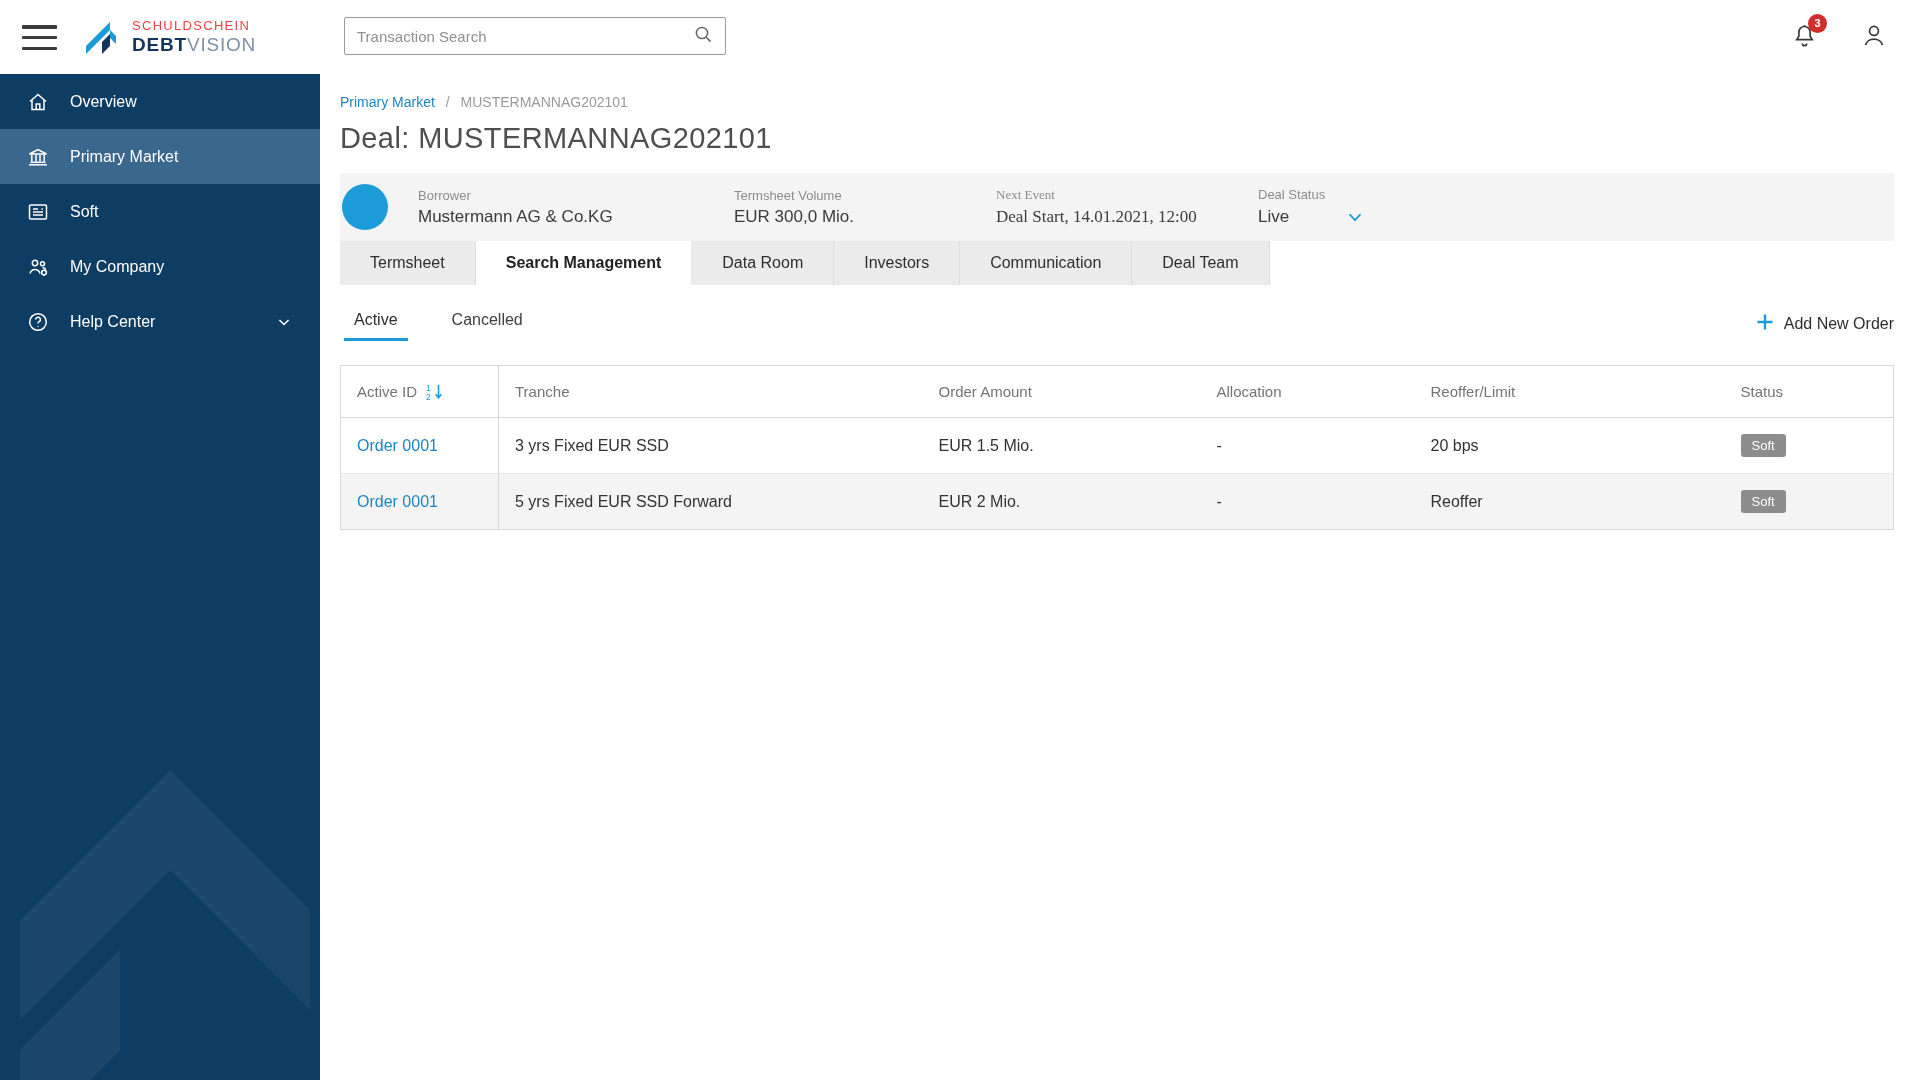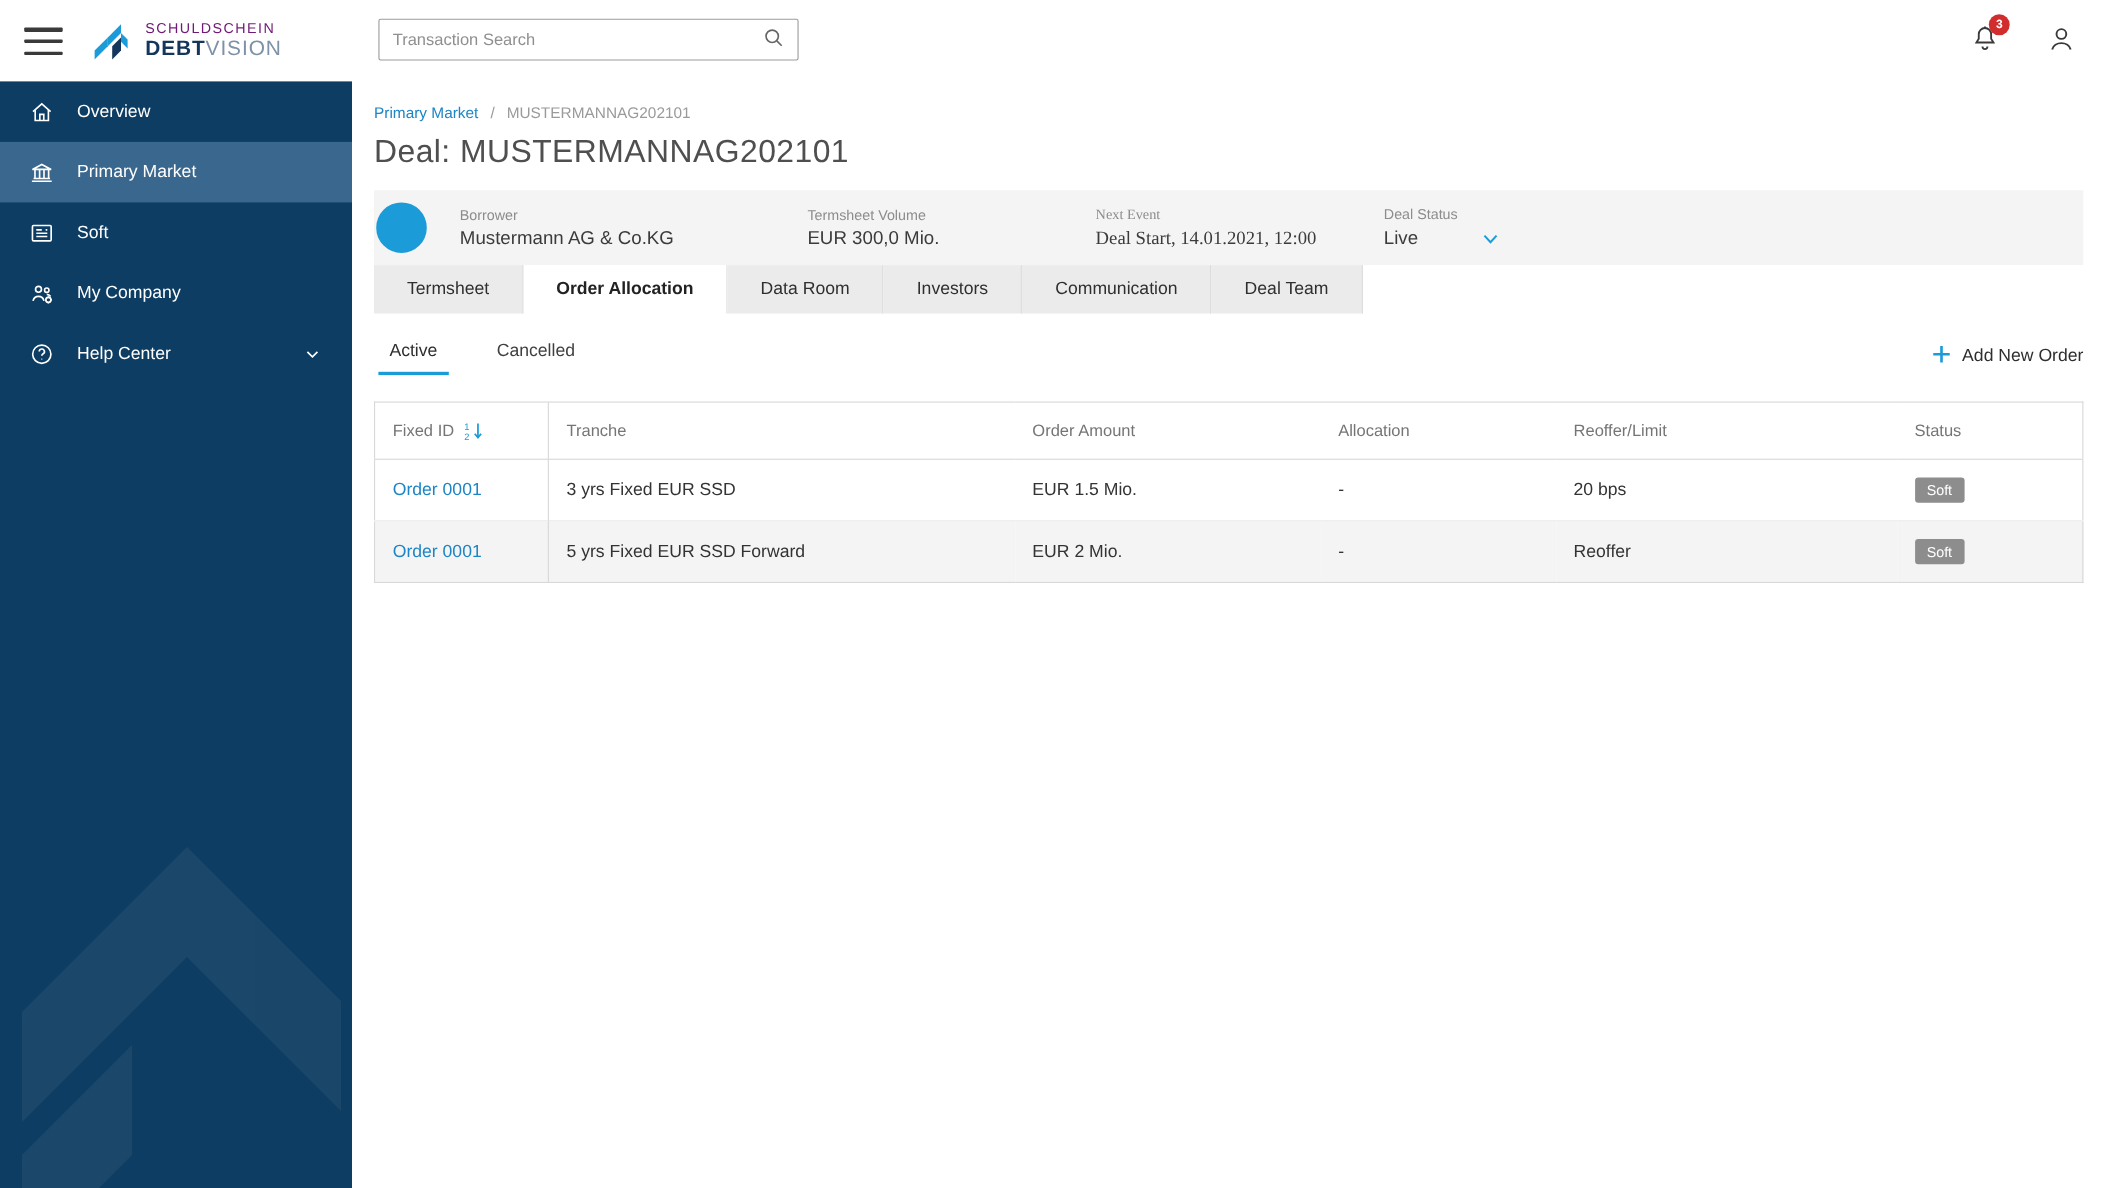--- a/index.html
+++ b/index.html
@@ -19,21 +19,21 @@
   }
   .hamburger {
     position: absolute; left: 22px; top: 25px;
     width: 35px; height: 25px; cursor: pointer;
     display: flex; flex-direction: column; justify-content: space-between;
   }
   .hamburger span { display:block; height: 3.5px; background: #3a3a3a; border-radius: 1px; }
 
   .logo { position: absolute; left: 80px; top: 16px; display: flex; align-items: center; cursor: pointer; }
   .logo-mark { width: 42px; height: 42px; margin-right: 10px; }
-  .logo-text .l1 { font-size: 13px; letter-spacing: 1.3px; color: #701a75; }
+  .logo-text .l1 { font-size: 13px; letter-spacing: 1.3px; color: #ef4444; }
   .logo-text .l2 { font-size: 19px; letter-spacing: 0.8px; margin-top: 1px; }
   .logo-text .l2 b { color: #15365c; font-weight: bold; }
   .logo-text .l2 .light { color: #7e91a6; font-weight: normal; }
 
   .search-box {
     position: absolute; left: 344px; top: 17px;
     width: 382px; height: 38px;
     border: 1px solid #9b9b9b; border-radius: 2px;
     display: flex; align-items: center; padding: 0 12px;
     background: #fff;
@@ -341,21 +341,21 @@
             <svg viewBox="0 0 24 24" width="22" height="22" fill="none" stroke="#1b9cd8" stroke-width="2">
               <path d="M6 9 L12 15.5 L18 9"></path>
             </svg>
           </span>
         </div>
       </div>
     </section>
 
     <nav class="tabs">
       <div class="tab">Termsheet</div>
-      <div class="tab active">Order Allocation</div>
+      <div class="tab active">Search Management</div>
       <div class="tab">Data Room</div>
       <div class="tab">Investors</div>
       <div class="tab">Communication</div>
       <div class="tab">Deal Team</div>
     </nav>
 
     <div class="subtab-row">
       <div class="subtabs">
         <div class="subtab active">Active</div>
         <div class="subtab inactive">Cancelled</div>
@@ -377,21 +377,21 @@
             <col class="c-tranche">
             <col class="c-amount">
             <col class="c-alloc">
             <col class="c-reoffer">
             <col>
         </colgroup>
         <thead>
           <tr>
             <th>
               <span class="th-flex">
-                <span>Fixed ID</span>
+                <span>Active ID</span>
                 <span class="sort-icon">
                   <svg width="20" height="20" viewBox="0 0 20 20">
                     <text x="1" y="8.5" font-size="8.5" fill="#1b9cd8" font-family="Liberation Sans, sans-serif">1</text>
                     <text x="1" y="18" font-size="8.5" fill="#1b9cd8" font-family="Liberation Sans, sans-serif">2</text>
                     <path d="M13.5 3 V15" stroke="#1b9cd8" stroke-width="1.6" fill="none"></path>
                     <path d="M10.6 12.3 L13.5 15.8 L16.4 12.3" stroke="#1b9cd8" stroke-width="1.6" fill="none"></path>
                   </svg>
                 </span>
               </span>
             </th>

